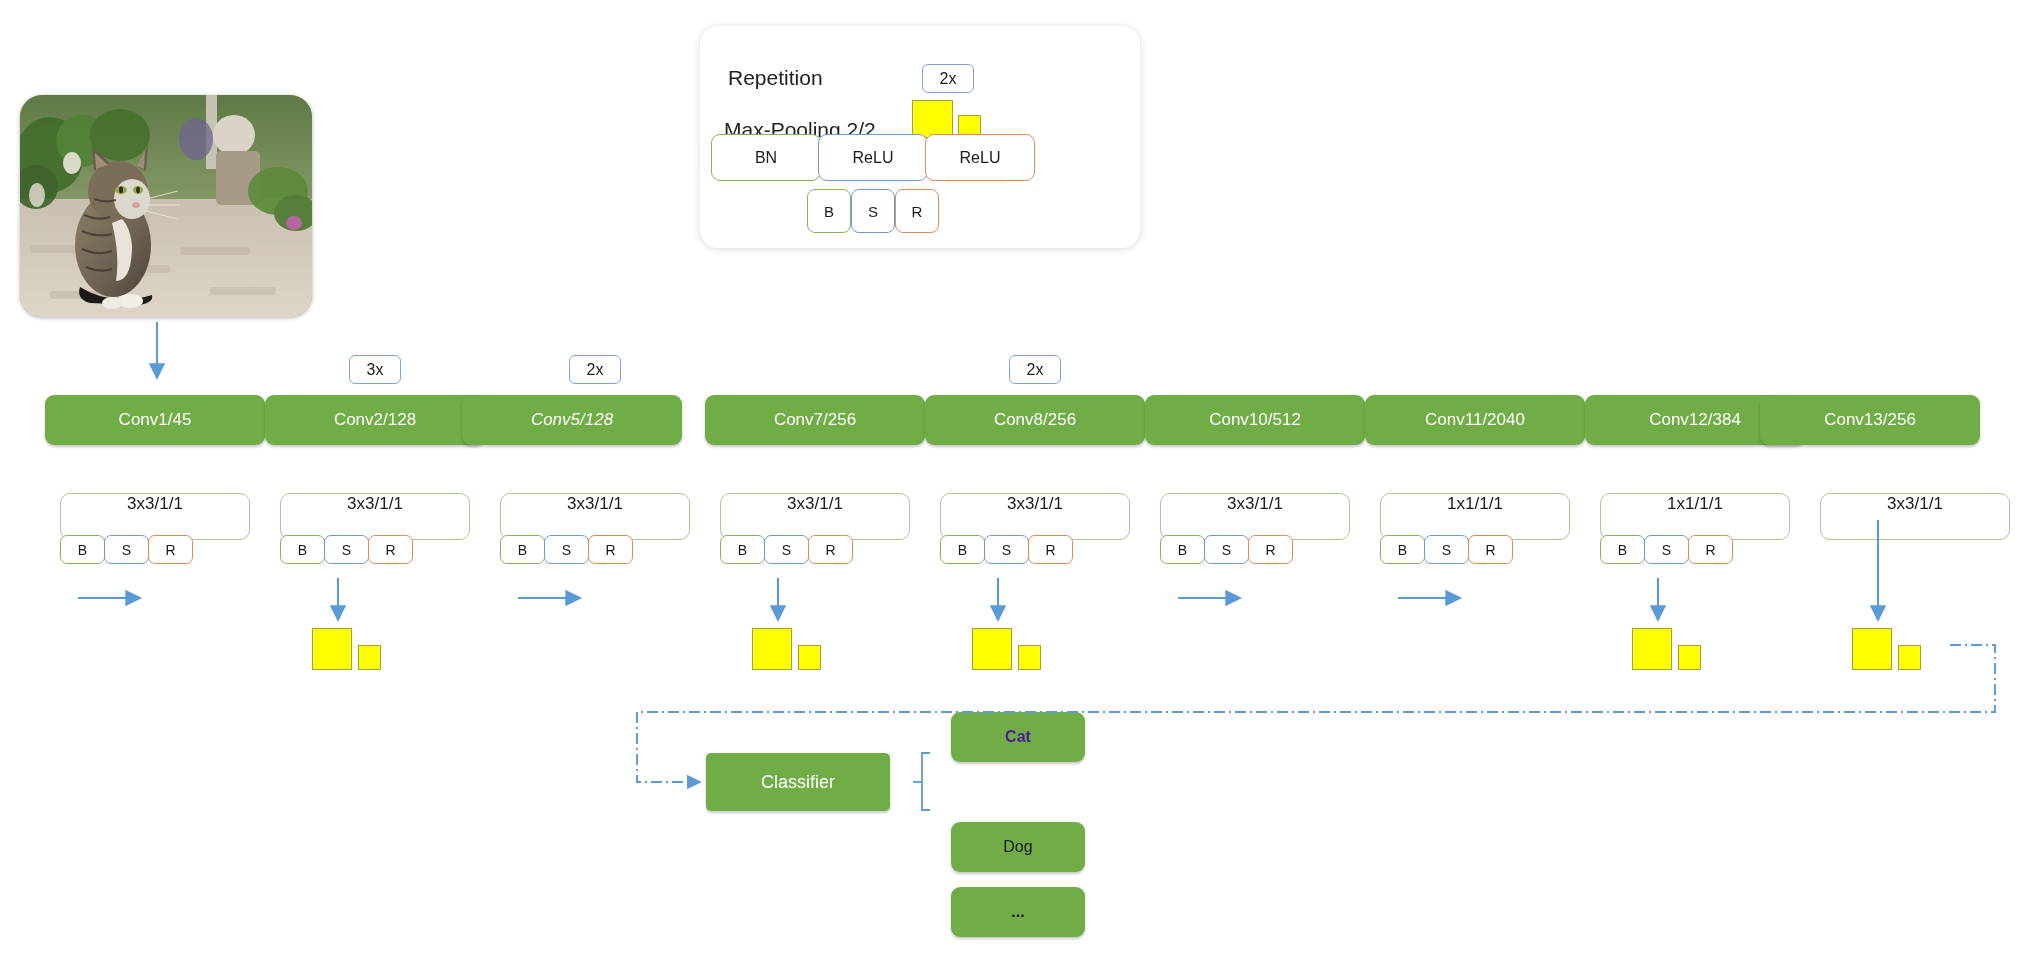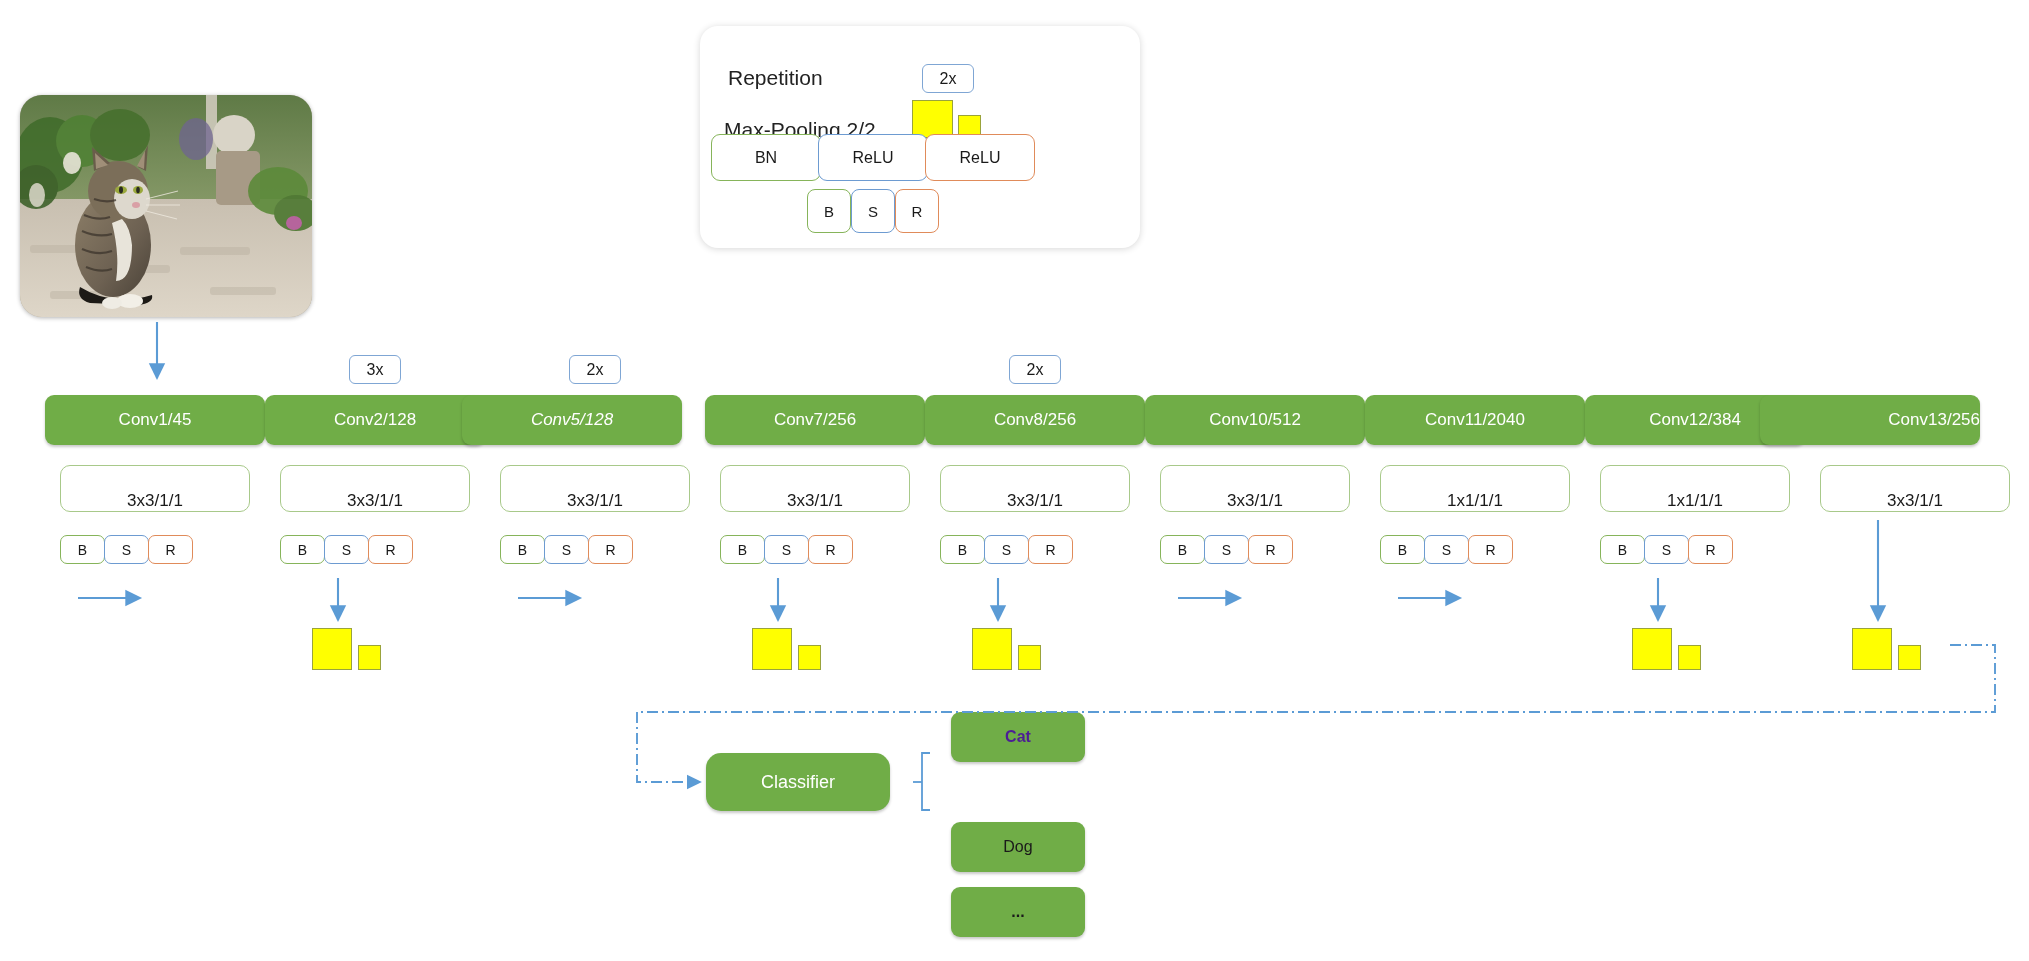--- a/index.html
+++ b/index.html
@@ -125,25 +125,26 @@
     font-size: 17px;
     box-shadow: 0 2px 3px rgba(0,0,0,.22);
     box-sizing: border-box;
   }
   .kernel-box {
     height: 47px;
     background: #ffffff;
     border: 1.2px solid #a8c98a;
     border-radius: 10px;
     display: flex;
-    align-items: flex-end;
+    align-items: flex-start;
     justify-content: center;
     font-size: 17px;
     color: #1a1a1a;
     box-sizing: border-box;
+    margin-top: 28px;
   }
   .bsr-row { display: flex; height: 29px; }
   .bsr-cell {
     width: 45px; height: 29px;
     background: #ffffff;
     border-radius: 7px;
     box-sizing: border-box;
     display: flex;
     align-items: center;
     justify-content: center;
@@ -154,21 +155,21 @@
   .cell-s { border: 1.2px solid #6d9bd1; margin-left: -1px; }
   .cell-r { border: 1.2px solid #e08b5a; margin-left: -1px; }
 
   .col-rep-badge { width: 52px; height: 29px; }
 
   
   #classifier-block {
     left: 706px; top: 753px;
     width: 184px; height: 58px;
     background: #70ad47;
-    border-radius: 15px;
+    border-radius: 5px;
     display: flex; align-items: center; justify-content: center;
     color: #ffffff; font-size: 18px;
     box-shadow: 0 2px 3px rgba(0,0,0,.22);
   }
   .out-block {
     width: 134px; height: 50px;
     background: #70ad47;
     border-radius: 9px;
     display: flex; align-items: center; justify-content: center;
     font-size: 16px;
@@ -377,21 +378,21 @@
       <div class="abs kernel-box" style="left: 1600px; top: 465px; width: 190px;">
         <span>1x1/1/1</span>
       </div>
       <div class="abs bsr-row" style="left: 1600px; top: 535px;">
         <div class="bsr-cell cell-b">B</div>
         <div class="bsr-cell cell-s">S</div>
         <div class="bsr-cell cell-r">R</div>
       </div>
       <div class="abs pool-big" style="left: 1632px; top: 628px; width: 40px; height: 42px;"></div>
       <div class="abs pool-small" style="left: 1678px; top: 645px; width: 23px; height: 25px;"></div>
-      <div class="abs conv-block" style="left: 1760px; top: 395px; width: 220px; justify-content: flex-end;">
+      <div class="abs conv-block" style="left: 1760px; top: 395px; width: 220px;">
         <span>Conv13/256</span>
       </div>
       <div class="abs kernel-box" style="left: 1820px; top: 465px; width: 190px;">
         <span>3x3/1/1</span>
       </div>
       <div class="abs pool-big" style="left: 1852px; top: 628px; width: 40px; height: 42px;"></div>
       <div class="abs pool-small" style="left: 1898px; top: 645px; width: 23px; height: 25px;"></div>
     </div>
 
   <div class="abs" id="classifier-block">

